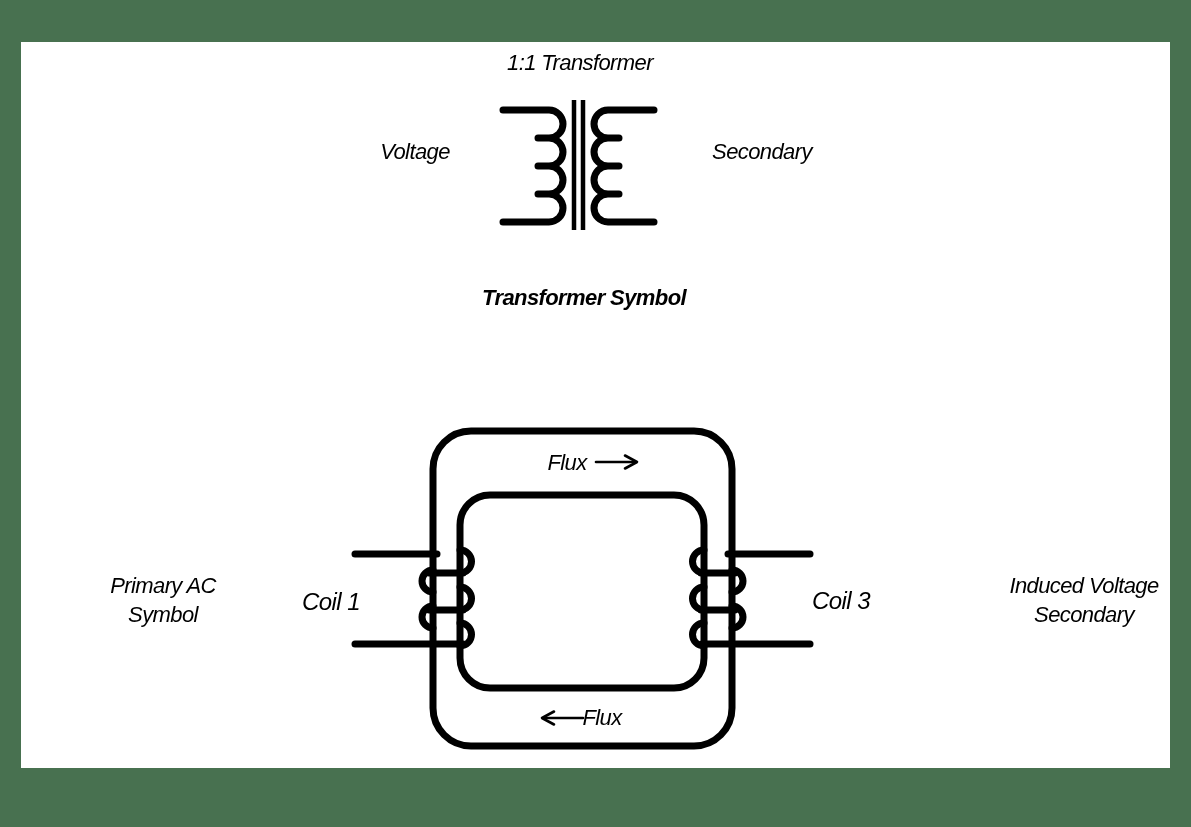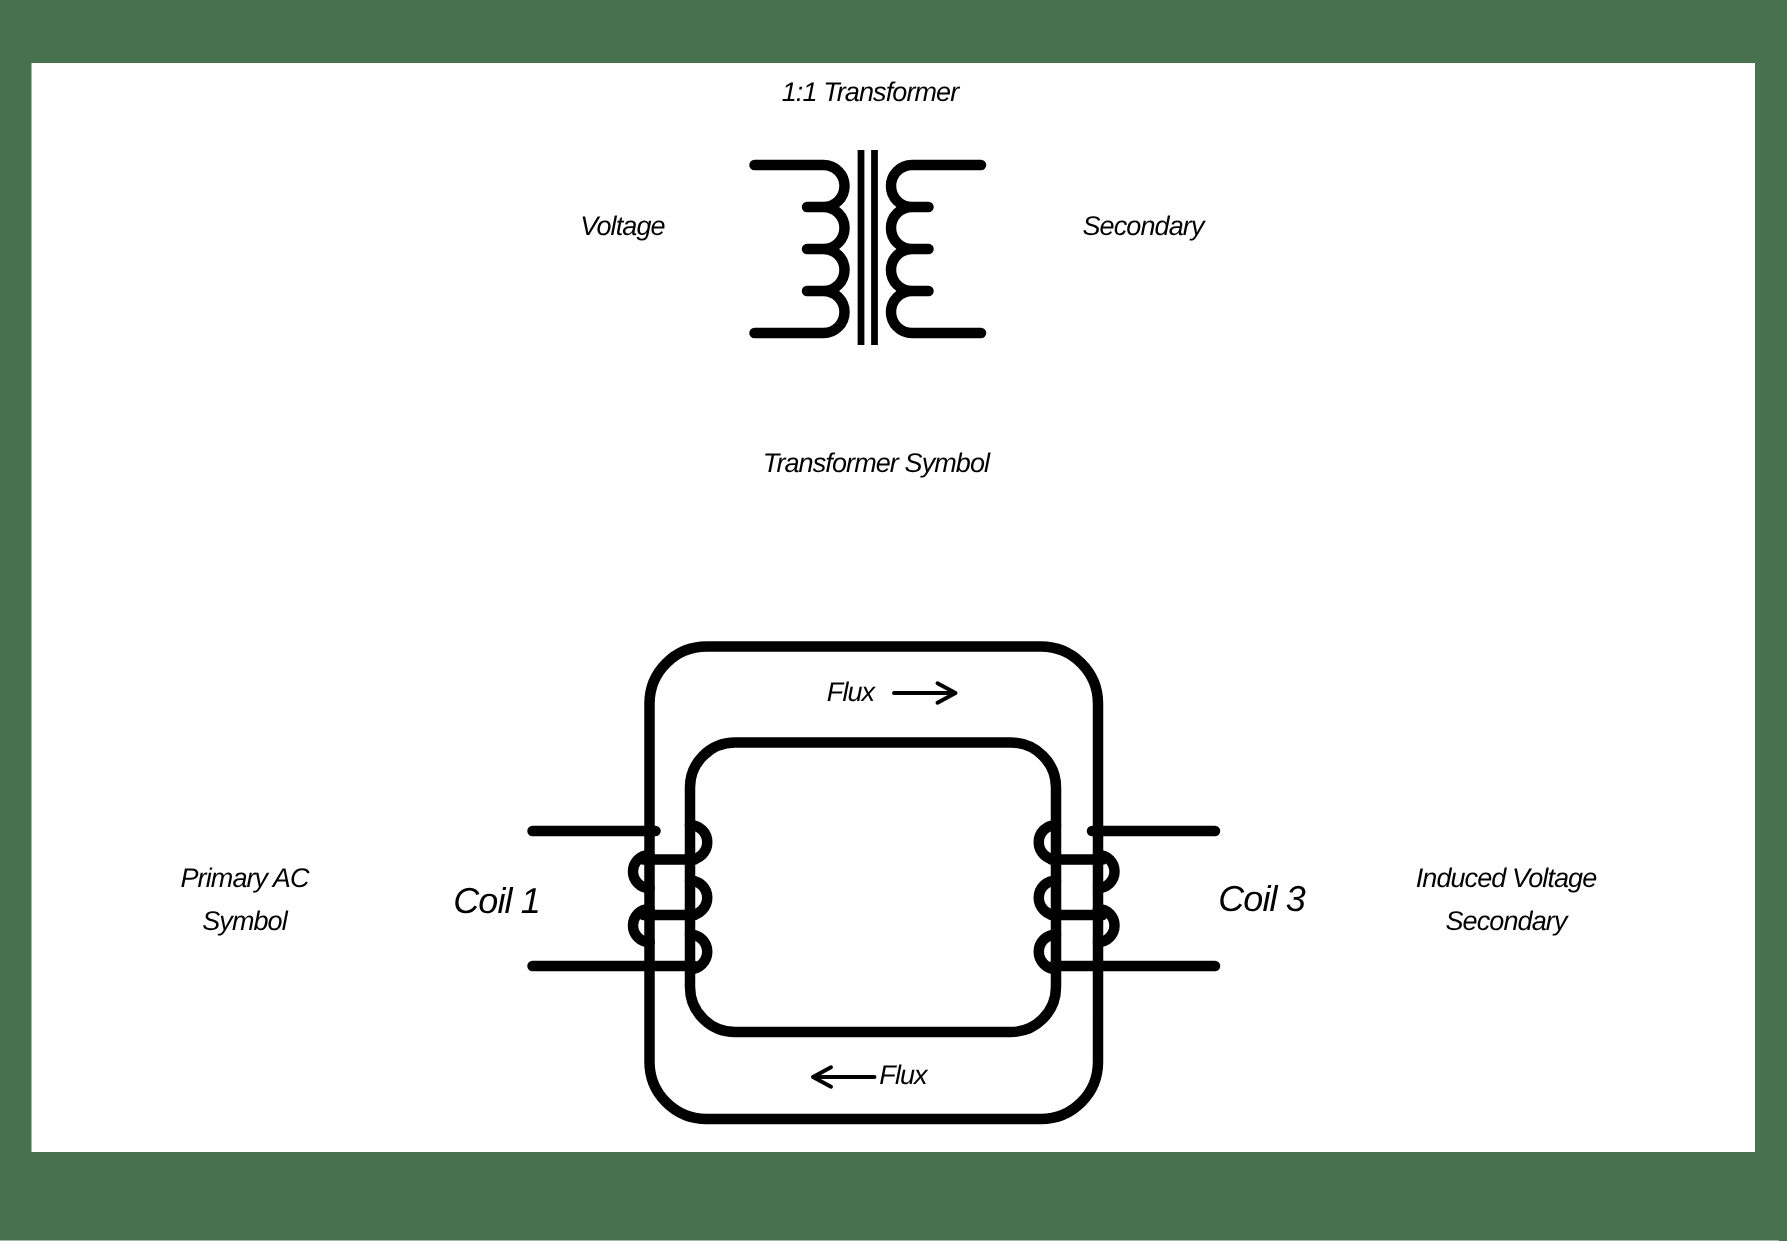--- a/index.html
+++ b/index.html
@@ -16,21 +16,21 @@
   }
   svg.art {
     position: absolute; left: 0; top: 0;
     width: 1191px; height: 827px;
     pointer-events: none;
   }
   .label {
     position: absolute;
     transform: translate(-50%, -50%);
     font-style: italic;
-    font-size: 18px;
+    font-size: 22px;
     letter-spacing: -0.6px;
     color: var(--ink-color, #000);
     white-space: nowrap;
     text-align: center;
     line-height: 29px;
   }
   .label.small { font-size: 24px; }
 </style>
 </head>
 <body style="--border-color: #487150; --canvas-color: #ffffff; --ink-color: #000000;">
@@ -89,31 +89,31 @@
     </g>
   </g>
 </svg>
 
 <div class="label" style="left:580px; top:62px;">1:1 Transformer</div>
 
 <div class="label" style="left:415px; top:151px;">Voltage</div>
 
 <div class="label" style="left:762px; top:151px;">Secondary</div>
 
-<div class="label" style="left:584px; top:309px;">Transformer Symbol</div>
+<div class="label" style="left:584px; top:297px;font-weight:bold;">Transformer Symbol</div>
 
 <div class="label" style="left:567px; top:462px;">Flux</div>
 
 <div class="label" style="left:602px; top:717px;">Flux</div>
 
 <div class="label small" style="left:331px; top:601px;">Coil 1</div>
 
 <div class="label small" style="left:841px; top:600px;">Coil 3</div>
 
 <div class="label" style="left:163px; top:600px;">
   <div>Primary AC</div>
   <div>Symbol</div>
 </div>
 
-<div class="label" style="left:1004px; top:600px;">
+<div class="label" style="left:1084px; top:600px;">
   <div>Induced Voltage</div>
   <div>Secondary</div>
 </div>
 
 </body></html>

